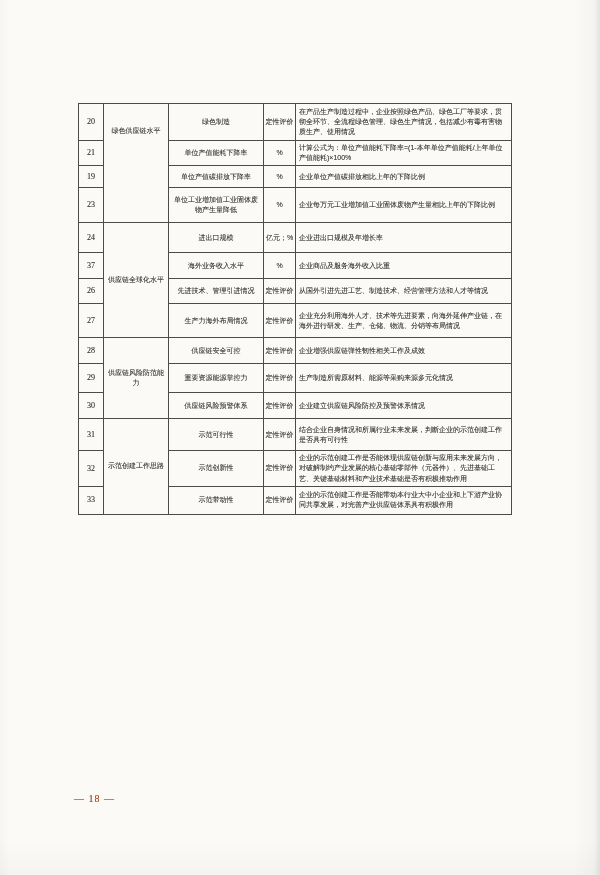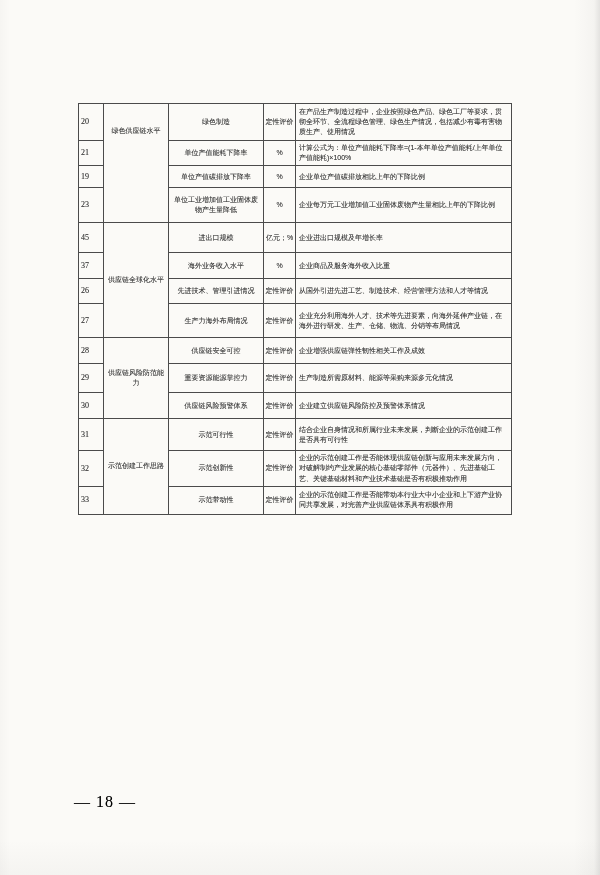--- a/index.html
+++ b/index.html
@@ -30,35 +30,35 @@
     border: 1px solid #4b4b4b;
     color: #3c3c3c;
     font-size: 7px;
     line-height: 1.45;
     vertical-align: middle;
     padding: 1px 2px;
     text-shadow: 0 0 0.5px rgba(70,70,70,0.55);
     word-break: break-all;
   }
   td.col-no {
-    text-align: left;
+    text-align: center;
     font-family: "Liberation Serif", serif;
     font-size: 8px;
   }
   td.col-cat { text-align: center; }
   td.col-cat.top { vertical-align: top; padding-top: 22px; }
   td.col-ind { text-align: center; }
   td.col-unit { text-align: center; padding: 1px 1px; }
   td.col-desc { text-align: left; padding: 2px 3px; }
   .page-number {
     position: absolute;
     left: 74px; top: 793px;
     font-family: "Liberation Serif", serif;
-    font-size: 16px;
-    color: #000000;
+    font-size: 10px;
+    color: #c2410c;
     letter-spacing: 1px;
     text-shadow: 0 0 0.5px rgba(80,80,80,0.5);
   }
 </style>
 </head>
 <body>
 
 <div class="scan-shade"></div>
 
 <table class="indicator-table">
@@ -89,21 +89,21 @@
         <td class="col-unit">%</td>
         <td class="col-desc">企业单位产值碳排放相比上年的下降比例</td>
       </tr>
       <tr style="height: 35px;">
         <td class="col-no">23</td>
         <td class="col-ind">单位工业增加值工业固体废物产生量降低</td>
         <td class="col-unit">%</td>
         <td class="col-desc">企业每万元工业增加值工业固体废物产生量相比上年的下降比例</td>
       </tr>
       <tr style="height: 30px;">
-        <td class="col-no">45</td>
+        <td class="col-no">24</td>
         <td class="col-cat" rowspan="4">供应链全球化水平</td>
         <td class="col-ind">进出口规模</td>
         <td class="col-unit">亿元；%</td>
         <td class="col-desc">企业进出口规模及年增长率</td>
       </tr>
       <tr style="height: 26px;">
         <td class="col-no">37</td>
         <td class="col-ind">海外业务收入水平</td>
         <td class="col-unit">%</td>
         <td class="col-desc">企业商品及服务海外收入比重</td>

